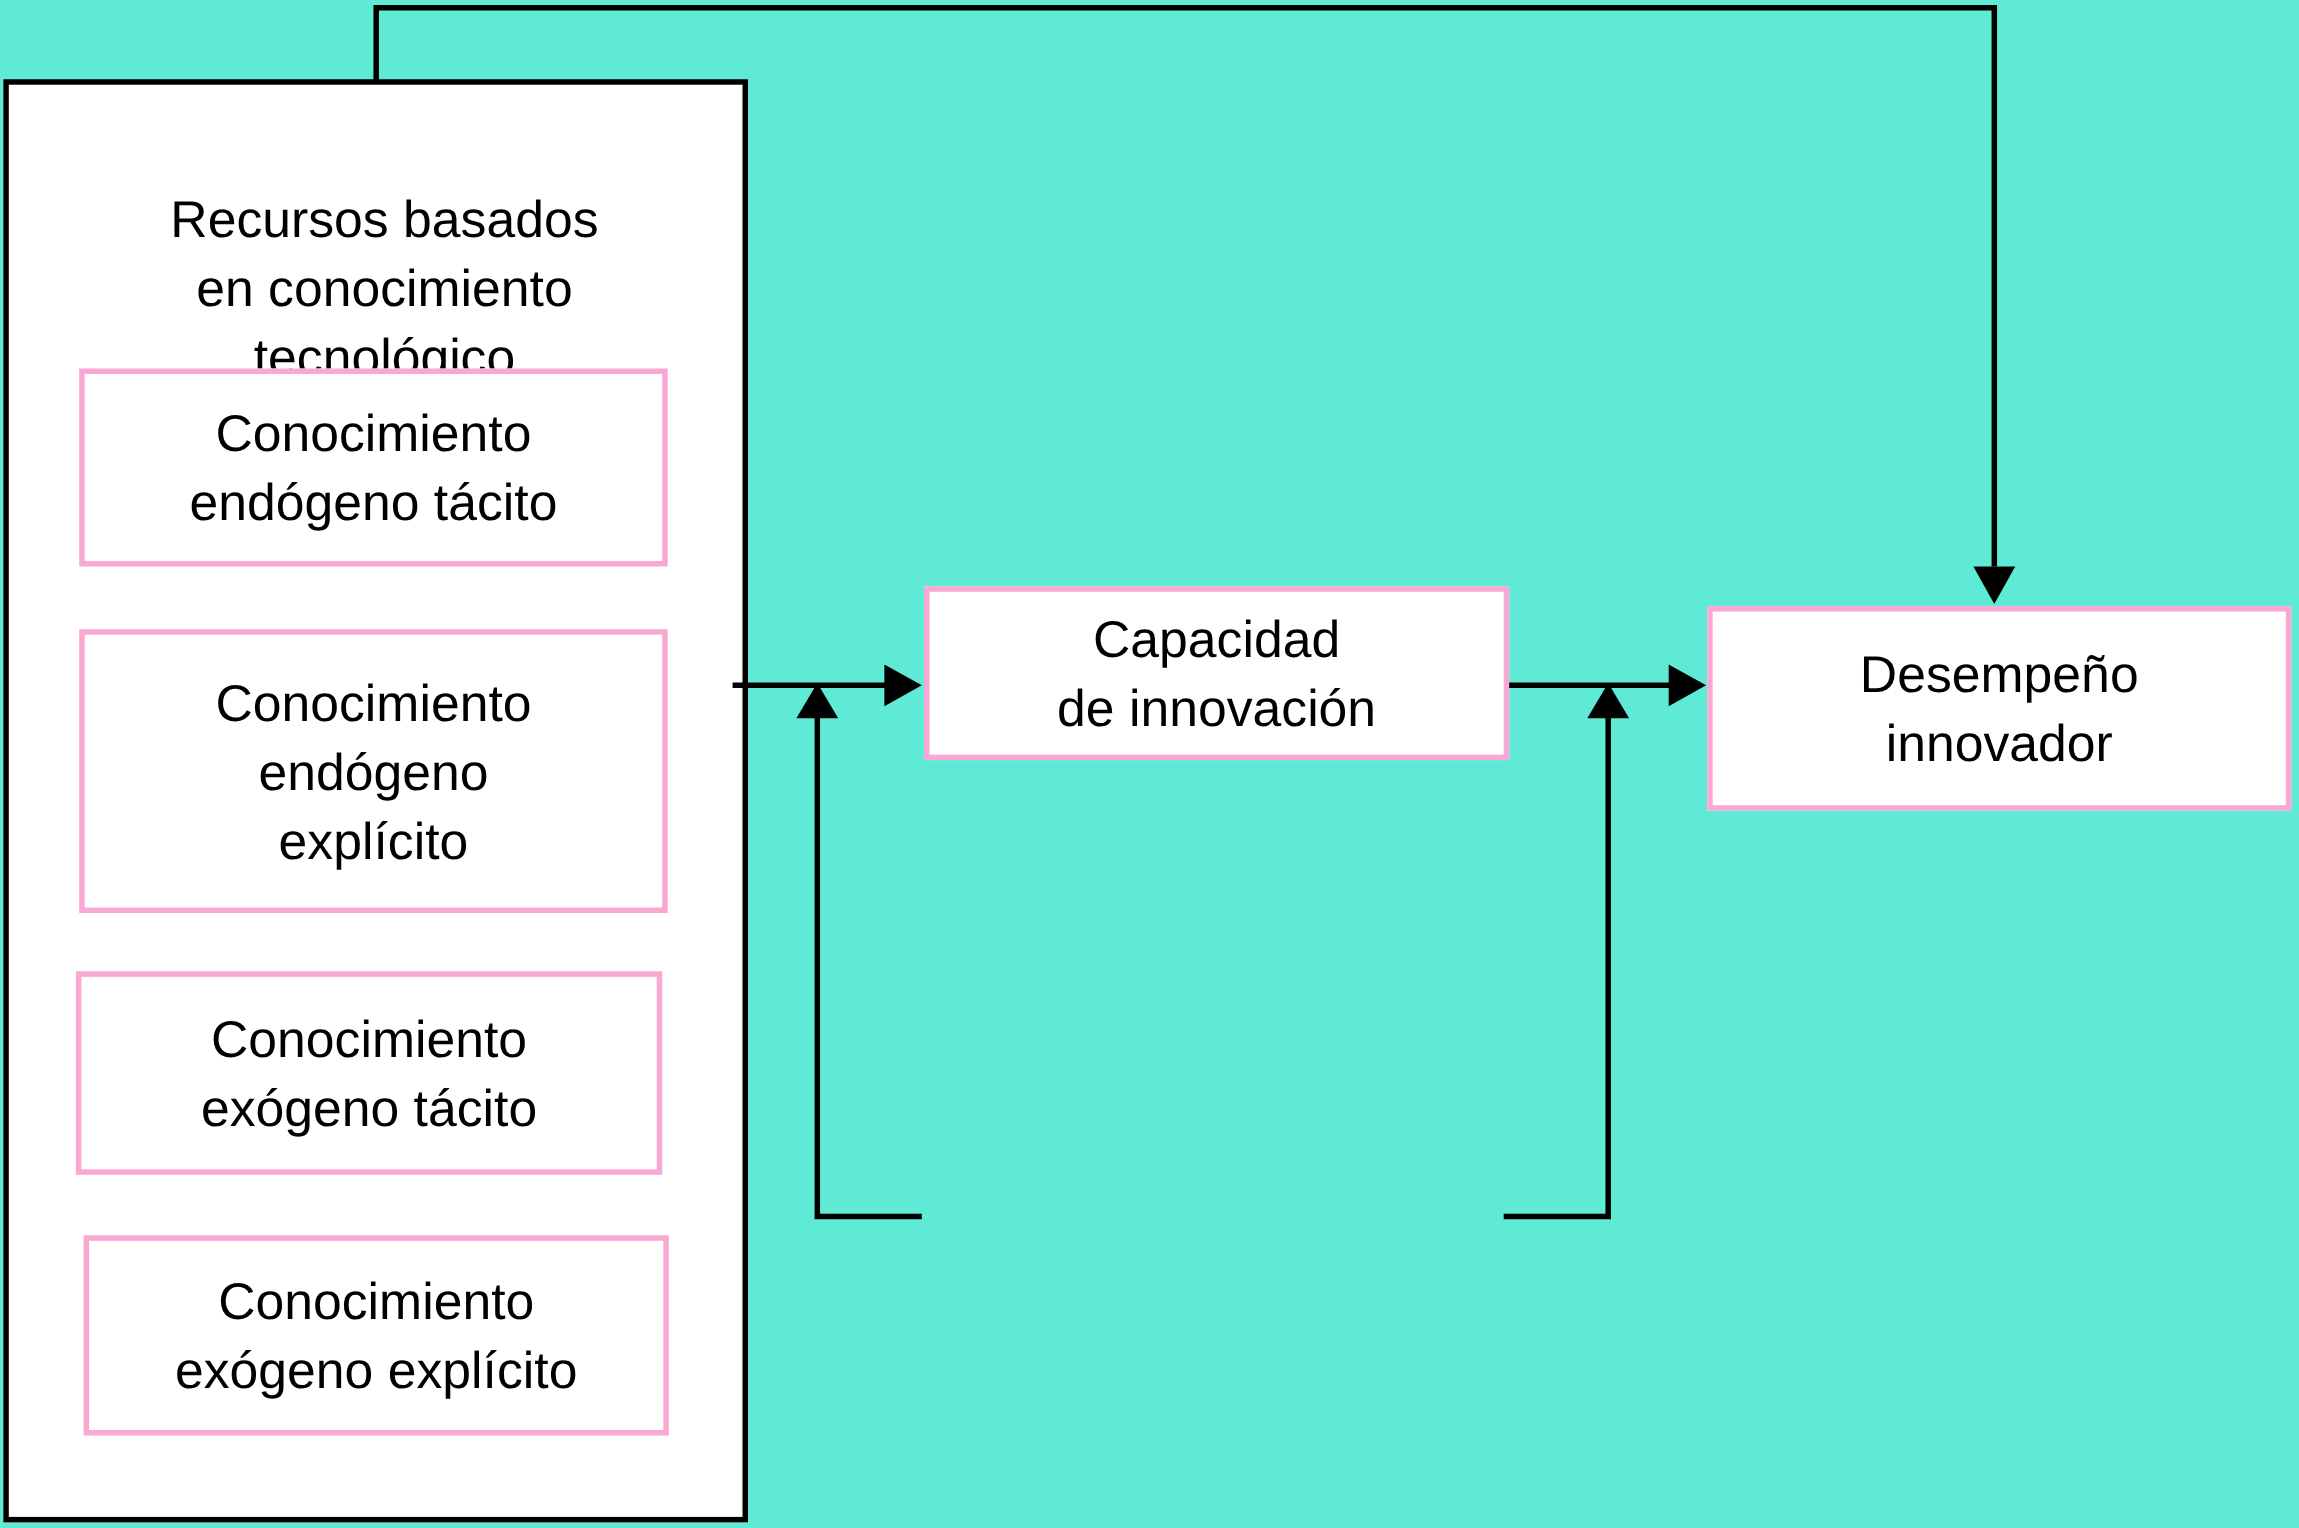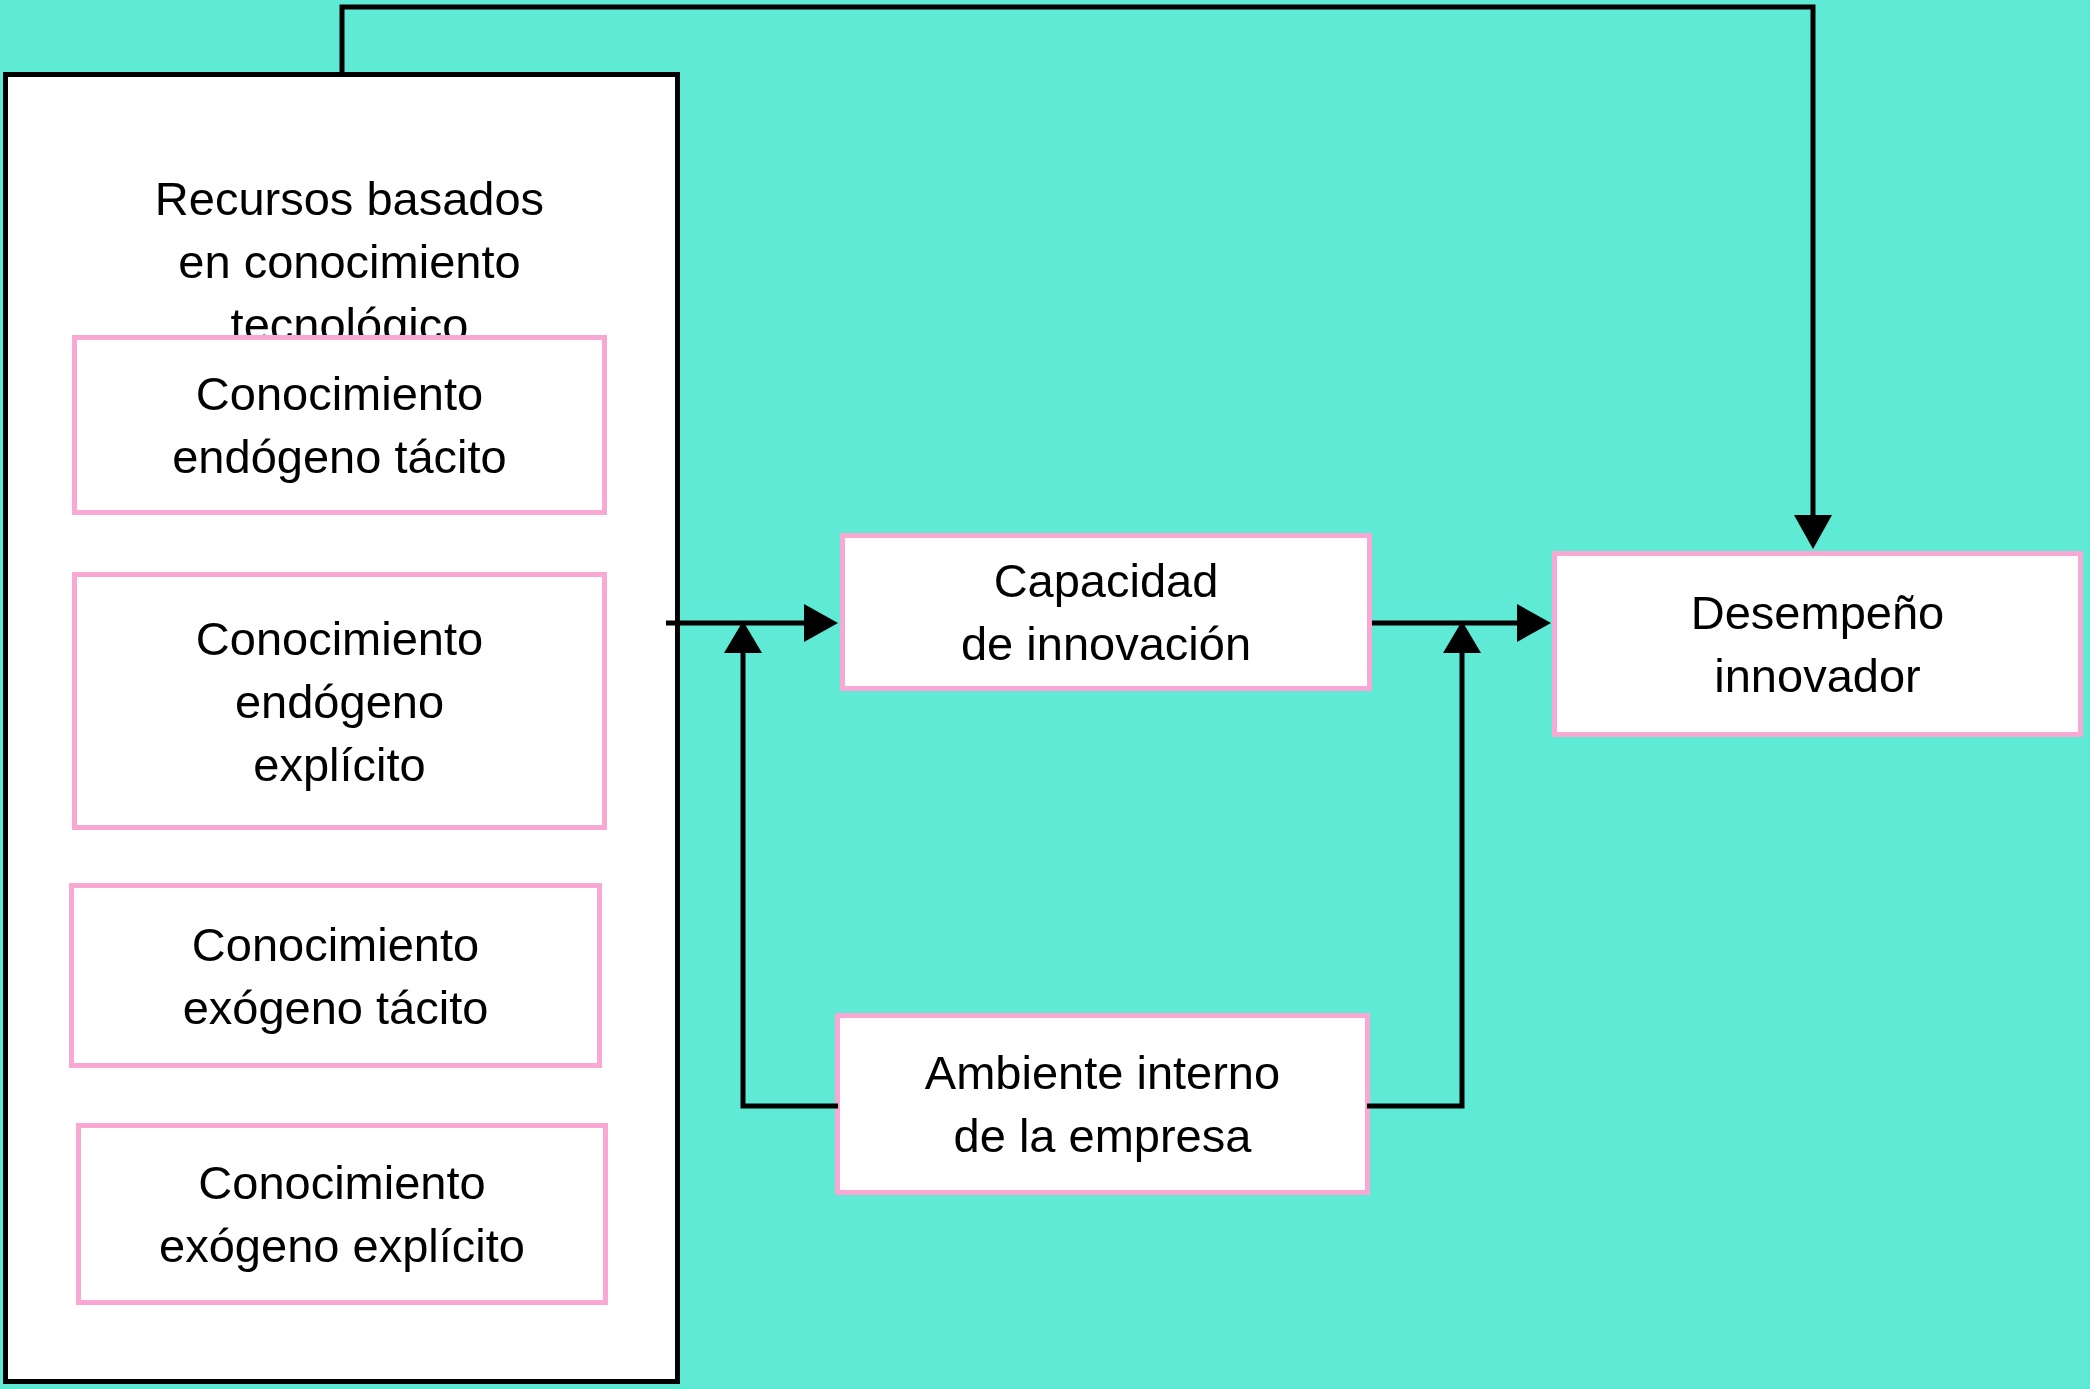--- a/index.html
+++ b/index.html
@@ -101,24 +101,20 @@
   <div id="capacity-box" class="box">
     <span class="label">Capacidad
 de innovación</span>
   </div>
 
   <div id="performance-box" class="box">
     <span class="label">Desempeño
 innovador</span>
   </div>
 
-  <div id="environment-box" class="box">
-    <span class="label">Ambiente interno
-de la empresa</span>
-  </div>
 
   <svg id="connector-layer" viewBox="0 0 2090 1389" xmlns="http://www.w3.org/2000/svg">
 
     <g>
       <line x1="666" y1="623" x2="810" y2="623" stroke="#000000" stroke-width="5"></line>
       <polygon points="838,623 804,604 804,642" fill="#000000"></polygon>
     </g>
 
     <g>
       <line x1="1372" y1="623" x2="1522" y2="623" stroke="#000000" stroke-width="5"></line>

